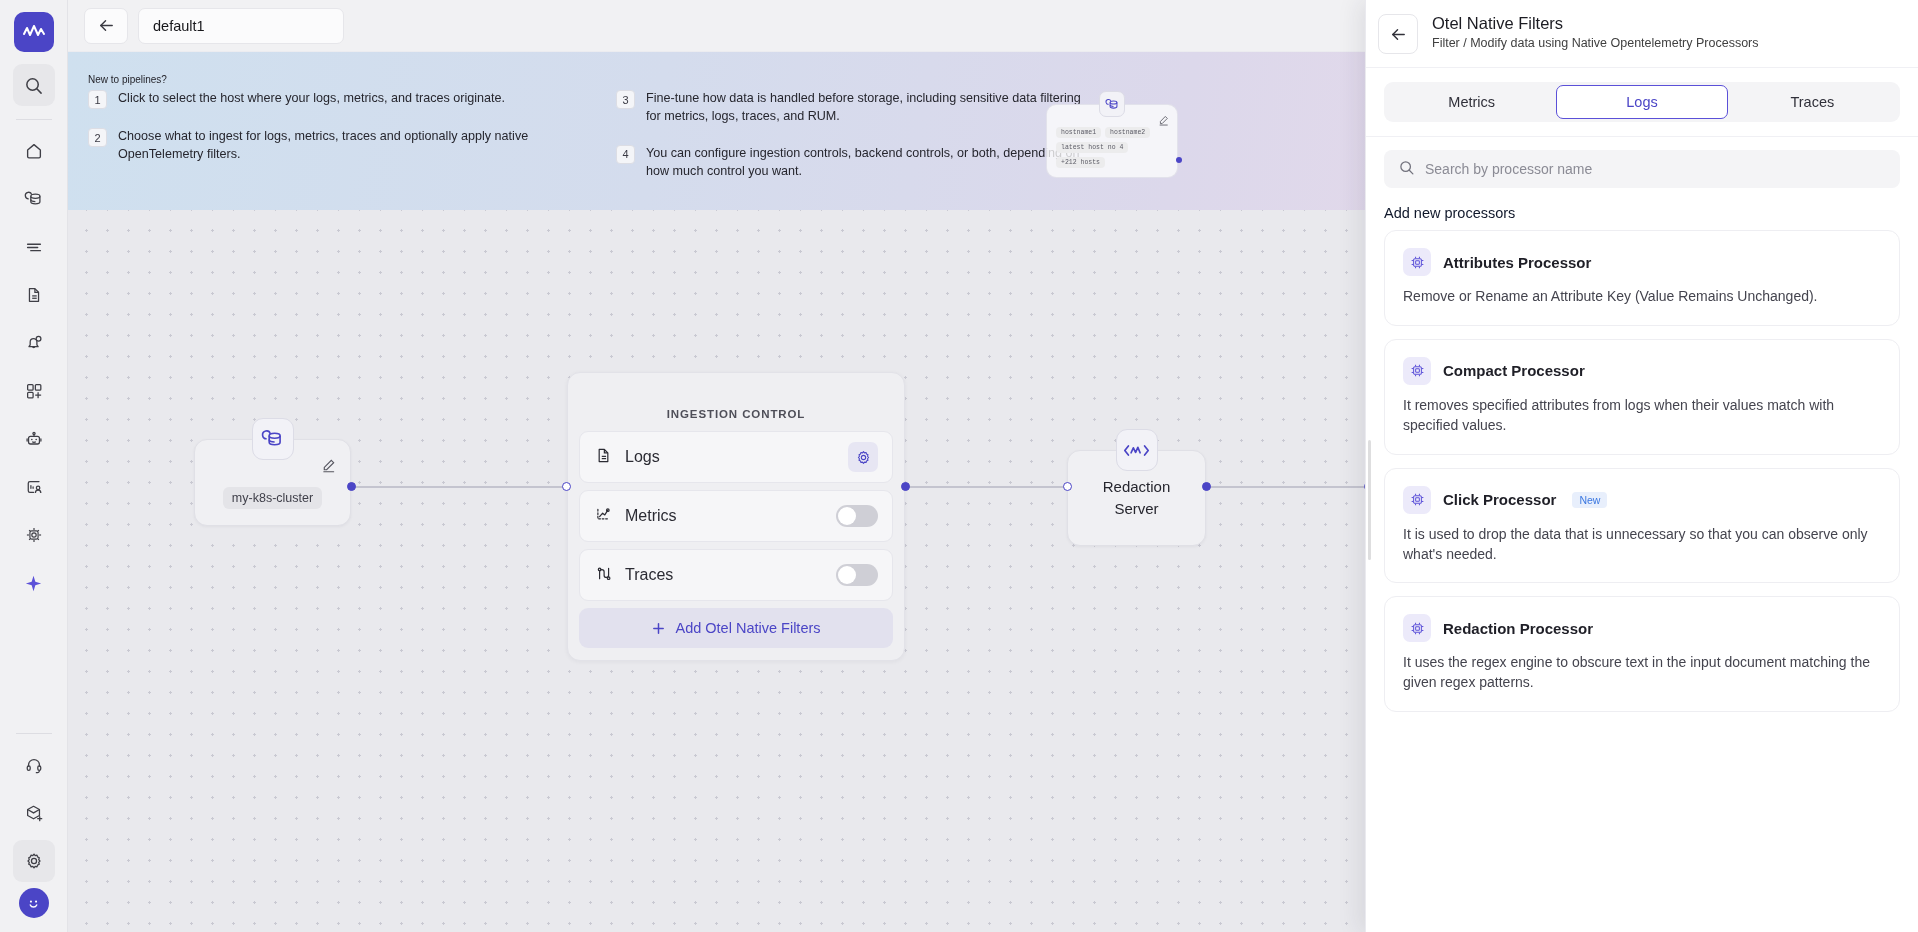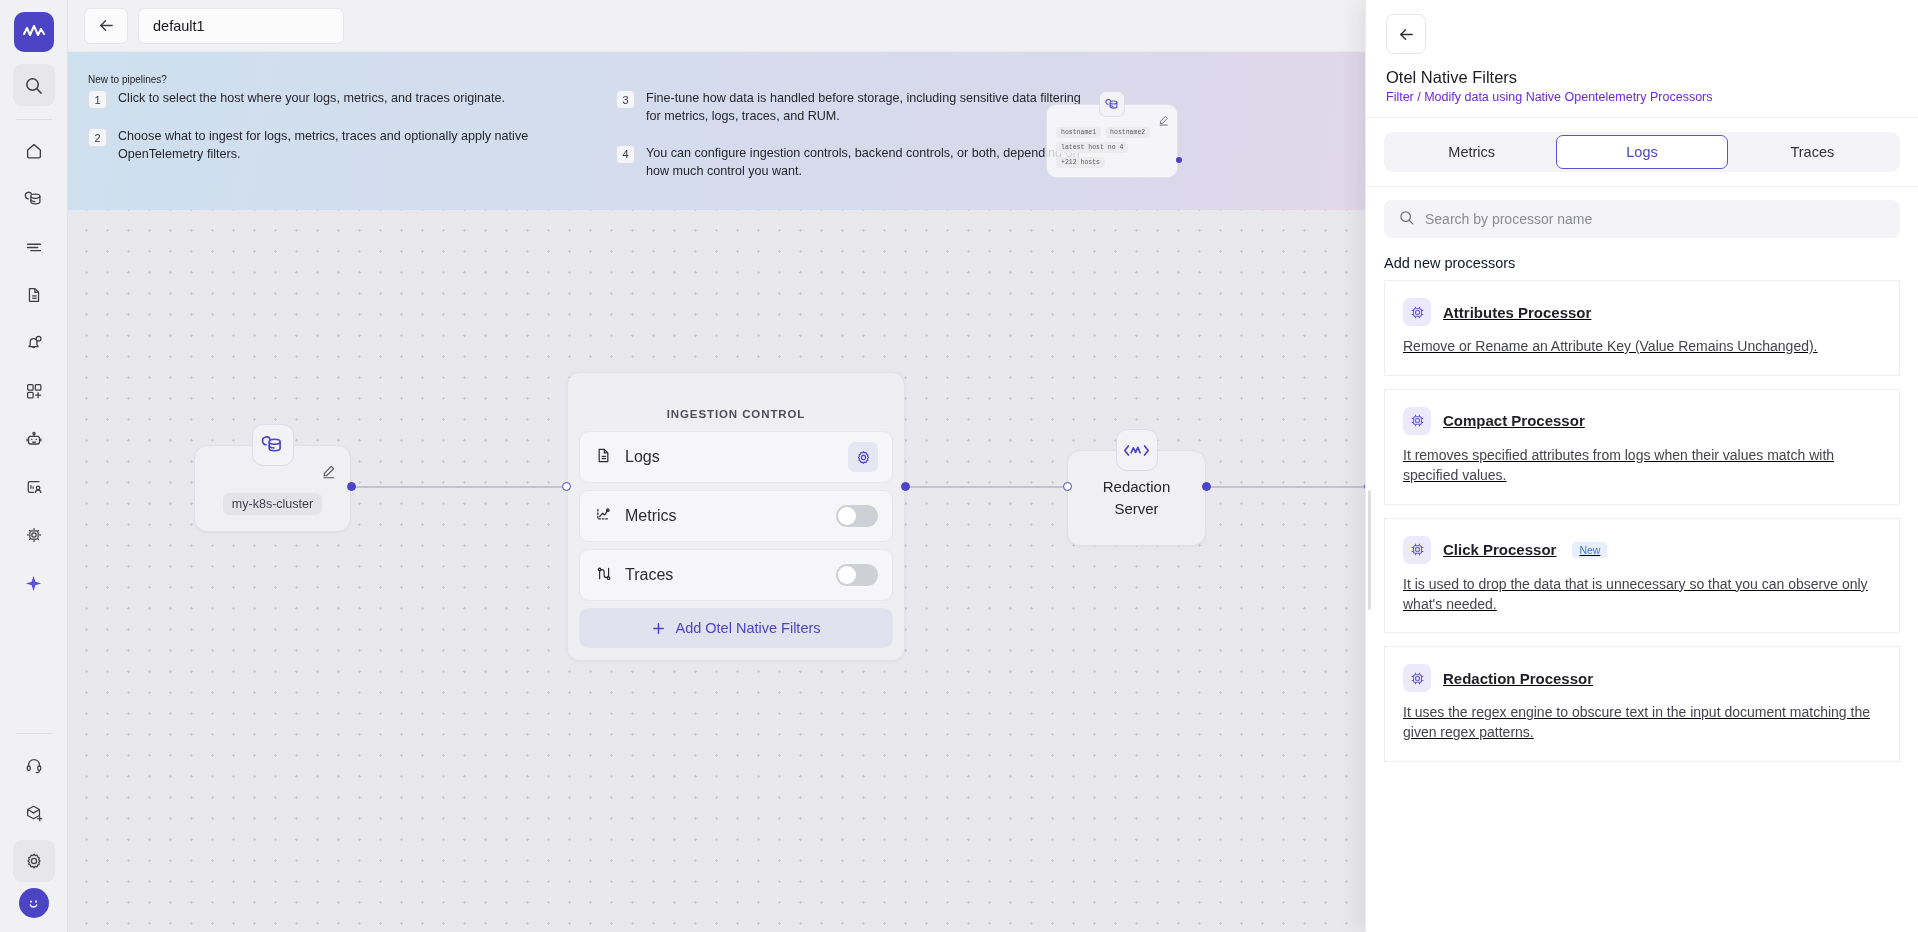--- a/index.html
+++ b/index.html
@@ -183,29 +183,29 @@
   }
   .ghost-item.hl { border-color: #b9b6e3; }
 
   
   .drawer {
     position: absolute; right: 0; top: 0; width: 553px; height: 932px;
     background: #ffffff; border-left: 1px solid #eaeaef;
     box-shadow: -6px 0 22px rgba(30,30,50,.09);
     display: flex; flex-direction: column; z-index: 10;
   }
-  .drawer-head { display: flex; gap: 14px; padding: 14px 20px 13px; border-bottom: 1px solid #f0f0f4; flex-direction: column; }
+  .drawer-head { display: flex; gap: 14px; padding: 14px 12px 13px; border-bottom: 1px solid #f0f0f4; }
   .drawer-back {
     width: 40px; height: 40px; border-radius: 8px;
     background: #fff; border: 1px solid #e6e6ea;
     display: flex; align-items: center; justify-content: center;
     cursor: pointer; color: #31313a; flex: 0 0 auto;
   }
   .drawer-title { font-size: 16.5px; color: #1c1c23; margin-bottom: 3px; }
-  .drawer-sub { font-size: 12.5px; color: #6d28d9; }
+  .drawer-sub { font-size: 12.5px; color: #404040; }
 
   .tabs {
     margin: 14px 18px 0; height: 40px; border-radius: 9px;
     background: #f4f4f6; display: flex; align-items: center; padding: 3px;
   }
   .tab {
     flex: 1; height: 100%; border-radius: 7px;
     display: flex; align-items: center; justify-content: center;
     font-size: 14.5px; color: #30303a; cursor: pointer;
   }
@@ -221,23 +221,23 @@
   .search input {
     border: 0; outline: 0; background: transparent; flex: 1;
     font-size: 14px; color: #1c1c23; font-family: "Liberation Sans", sans-serif;
   }
   .search input::placeholder { color: #8b8b95; }
 
   .section-label { padding: 17px 18px 9px; font-size: 14.5px; color: #0f172a; }
 
   .cards { flex: 1; overflow-y: auto; padding: 0 18px 20px; position: relative; }
   .pcard {
-    border: 1px solid #eeeef2; border-radius: 0;
+    border: 1px solid #eeeef2; border-radius: 12px;
     padding: 17px 18px 18px; margin-bottom: 13px;
-    background: #fff; cursor: pointer; text-decoration: underline;
+    background: #fff; cursor: pointer;
   }
   .pcard-head { display: flex; align-items: center; gap: 12px; margin-bottom: 11px; }
   .pcard-icon {
     width: 28px; height: 28px; border-radius: 7px; background: #eceafa;
     display: flex; align-items: center; justify-content: center; flex: 0 0 auto;
   }
   .pcard-name { font-size: 15px; font-weight: bold; color: #1f1f27; }
   .pcard-badge {
     font-size: 10.5px; color: #3b77e0; background: #e8effc;
     border-radius: 4px; padding: 2px 7px; margin-left: 4px;
@@ -451,21 +451,21 @@
         <div class="mini-dot"></div>
       </div>
     </div>
 
     <div class="canvas">
 
       <div class="edge" style="left:283px; top:276px; width:216px;"></div>
       <div class="edge" style="left:837px; top:276px; width:160px;"></div>
       <div class="edge" style="left:1138px; top:276px; width:165px;"></div>
 
-      <div class="node" style="left:126px; top:235px; width:157px; height:87px;">
+      <div class="node" style="left:126px; top:229px; width:157px; height:87px;">
         <div class="node-badge">
           <svg width="24" height="24" viewBox="0 0 22 22" fill="none" stroke="#4b45c6" stroke-width="1.5">
               <ellipse cx="12.5" cy="8" rx="5" ry="2.3"></ellipse>
               <path d="M7.5 8 v6 c0 1.3 2.2 2.3 5 2.3 s5-1 5-2.3 V8"></path>
               <path d="M7.5 11.5 c0 1.3 2.2 2.3 5 2.3"></path>
               <path d="M8.5 6.2 a3.6 3.6 0 1 0-3.3 4.6"></path>
             </svg>
         </div>
         <div class="node-pencil">
           <svg width="15" height="15" viewBox="0 0 16 16" fill="none" stroke="currentColor" stroke-width="1.2" stroke-linecap="round">

